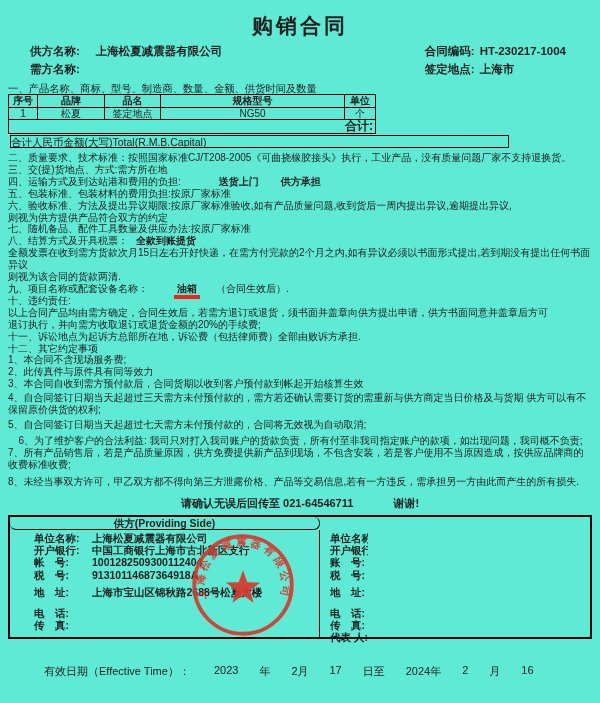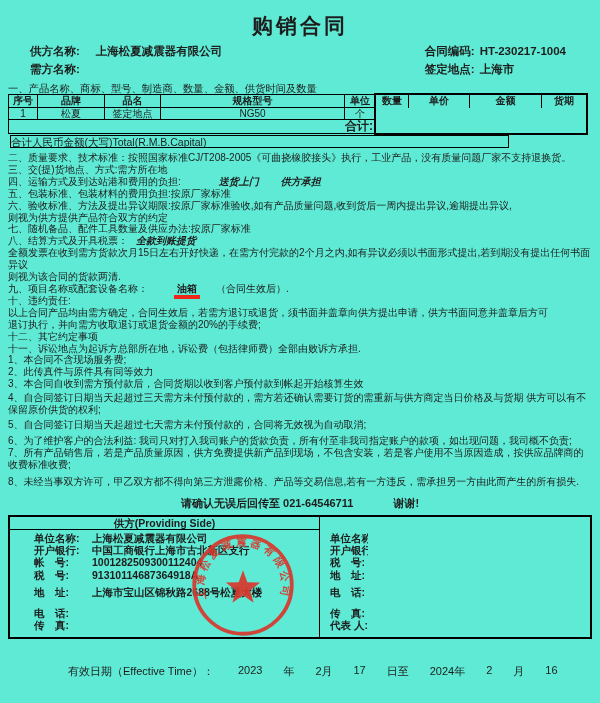--- a/index.html
+++ b/index.html
@@ -27,52 +27,52 @@
   .capital-row{position:absolute;left:10px;top:41px;width:499px;height:13px;line-height:12px;
                border:1px solid #000;font-size:10.5px;box-sizing:border-box;}
   .qbox{position:absolute;left:374px;top:-1px;width:214px;height:42px;border:2px solid #000;
         box-sizing:border-box;display:flex;align-items:flex-start;}
   .qh{height:13px;line-height:12px;text-align:center;font-weight:bold;font-size:10px;
       border-right:1px solid #000;box-sizing:border-box;}
   .q1{width:33px}.q2{width:61px}.q3{width:72px}.q4{width:44px;border-right:none}
   
   .clauses{position:absolute;top:152px;left:8px;width:585px;font-size:10px;line-height:11.9px;}
   .clause{min-height:11.9px;}
-  .b{font-weight:bold;font-style:italic;}
+  .b{font-weight:bold;}
   .gap1{margin-left:38px;}.gap2{margin-left:22px;}.gap3{margin-left:8px;}
   .term{font-weight:bold;border-bottom:4px solid var(--underline-red,#ee2617);
         margin-left:26px;padding:0 3px 1px 3px;}
   .sfx{margin-left:16px;}
   .cb > .clause:nth-child(9){margin-top:2px;}
   .cb > .clause:nth-child(10){margin-top:3px;}
-  .cb > .clause:nth-child(11){margin-top:4px;}
+  .cb > .clause:nth-child(11){margin-top:4px;text-align:center;}
   .cb > .clause:nth-child(13){margin-top:5px;}
   .confirm{position:absolute;top:496px;left:0;width:100%;display:flex;justify-content:center;
            gap:40px;font-weight:bold;font-size:11px;}
   
   .ftable{position:absolute;left:8px;top:515px;width:584px;height:124px;border:2px solid #000;
           box-sizing:border-box;font-size:10.5px;font-weight:bold;}
   .ft-hdr{display:flex;height:13px;}
   .ft-hdr-left{width:310px;border-right:1px solid #000;border-bottom:1px solid #000;
-               text-align:center;line-height:13px;box-sizing:border-box;}
+               text-align:center;line-height:13px;box-sizing:border-box;border-radius:6px;}
   .ft-hdr-right{flex:1;}
   .ft-body{display:flex;height:107px;}
   .ft-left{width:310px;border-right:1px solid #000;box-sizing:border-box;padding:2px 0 0 24px;}
   .ft-right{flex:1;padding:2px 0 0 10px;}
   .frow{height:12.2px;line-height:12.2px;white-space:nowrap;}
   .frow .flab{display:inline-block;min-width:58px;}
   .ft-left .rows > .frow:nth-child(5){margin-top:5px;}
   .ft-left .rows > .frow:nth-child(6){margin-top:9px;}
   .ft-right .rows > .frow:nth-child(5){margin-top:5px;}
   .ft-right .rows > .frow:nth-child(6){margin-top:9px;}
   .blab{display:block;width:38px;overflow:hidden;white-space:nowrap;height:12.2px;line-height:12.2px;}
   
   .seal{position:absolute;left:190px;top:532px;width:106px;height:106px;opacity:.92;pointer-events:none;}
   
-  .validity{position:absolute;top:664px;left:0;width:100%;box-sizing:border-box;padding-left:68px;
+  .validity{position:absolute;top:664px;left:0;width:100%;box-sizing:border-box;padding-left:44px;
             display:flex;align-items:center;font-size:11px;}
   .vlab{margin-right:24px;white-space:nowrap;}
   .vtokens{display:flex;gap:21px;}
   .vtok{white-space:nowrap;}
 </style>
 </head>
 <body>
 
 <div class="page">
 
@@ -110,26 +110,20 @@
       </div>
       <div class="trow">
         <div class="tc td c1">1</div>
         <div class="tc td c2">松夏</div>
         <div class="tc td c3">签定地点</div>
         <div class="tc td c4">NG50</div>
         <div class="tc td c5">个</div>
       </div>
       <div class="total-row">合计:</div>
     </div>
-    <div class="qbox">
-      <div class="qh q1">数量</div>
-      <div class="qh q2">单价</div>
-      <div class="qh q3">金额</div>
-      <div class="qh q4">货期</div>
-    </div>
     <div class="capital-row">合计人民币金额(大写)Total(R.M.B.Capital)</div>
   </div>
 
   <div class="clauses">
     <div>
         <div class="clause">二、质量要求、技术标准：按照国家标准CJ/T208-2005《可曲挠橡胶接头》执行，工业产品，没有质量问题厂家不支持退换货。</div>
         <div class="clause">三、交(提)货地点、方式:需方所在地</div>
       </div>
     <div class="clause">
       <span>四、运输方式及到达站港和费用的负担:</span><span class="b gap1">送货上门</span><span class="b gap2">供方承担</span>
@@ -147,22 +141,22 @@
         <div class="clause">全额发票在收到需方货款次月15日左右开好快递，在需方付完款的2个月之内,如有异议必须以书面形式提出,若到期没有提出任何书面异议</div>
         <div class="clause">则视为该合同的货款两清.</div>
       </div>
     <div class="clause">
       <span>九、项目名称或配套设备名称：</span><span class="term">油箱</span><span class="sfx">（合同生效后）.</span>
     </div>
     <div class="cb">
         <div class="clause">十、违约责任:</div>
         <div class="clause">以上合同产品均由需方确定，合同生效后，若需方退订或退货，须书面并盖章向供方提出申请，供方书面同意并盖章后方可</div>
         <div class="clause">退订执行，并向需方收取退订或退货金额的20%的手续费;</div>
+        <div class="clause">十一、诉讼地点为起诉方总部所在地，诉讼费（包括律师费）全部由败诉方承担.</div>
         <div class="clause">十二、其它约定事项</div>
-        <div class="clause">十一、诉讼地点为起诉方总部所在地，诉讼费（包括律师费）全部由败诉方承担.</div>
         <div class="clause">1、本合同不含现场服务费;</div>
         <div class="clause">2、此传真件与原件具有同等效力</div>
         <div class="clause">3、本合同自收到需方预付款后，合同货期以收到客户预付款到帐起开始核算生效</div>
         <div class="clause">4、自合同签订日期当天起超过三天需方未付预付款的，需方若还确认需要订货的需重新与供方商定当日价格及与货期 供方可以有不保留原价供货的权利;</div>
         <div class="clause">5、自合同签订日期当天起超过七天需方未付预付款的，合同将无效视为自动取消;</div>
         <div class="clause">6、为了维护客户的合法利益: 我司只对打入我司账户的货款负责，所有付至非我司指定账户的款项，如出现问题，我司概不负责;</div>
         <div class="clause">7、所有产品销售后，若是产品质量原因，供方免费提供新产品到现场，不包含安装，若是客户使用不当原因造成，按供应品牌商的收费标准收费;</div>
         <div class="clause">8、未经当事双方许可，甲乙双方都不得向第三方泄露价格、产品等交易信息,若有一方违反，需承担另一方由此而产生的所有损失.</div>
       </div>
   </div>
@@ -203,20 +197,23 @@
           </div>
           </div>
       </div>
       <div class="ft-right">
         <div class="rows">
             <div class="frow">
             <span class="blab">单位名称:</span>
           </div>
             <div class="frow">
             <span class="blab">开户银行:</span>
+          </div>
+            <div class="frow">
+            <span class="blab">账　号:</span>
           </div>
             <div class="frow">
             <span class="blab">税　号:</span>
           </div>
             <div class="frow">
             <span class="blab">地　址:</span>
           </div>
             <div class="frow">
             <span class="blab">电　话:</span>
           </div>

